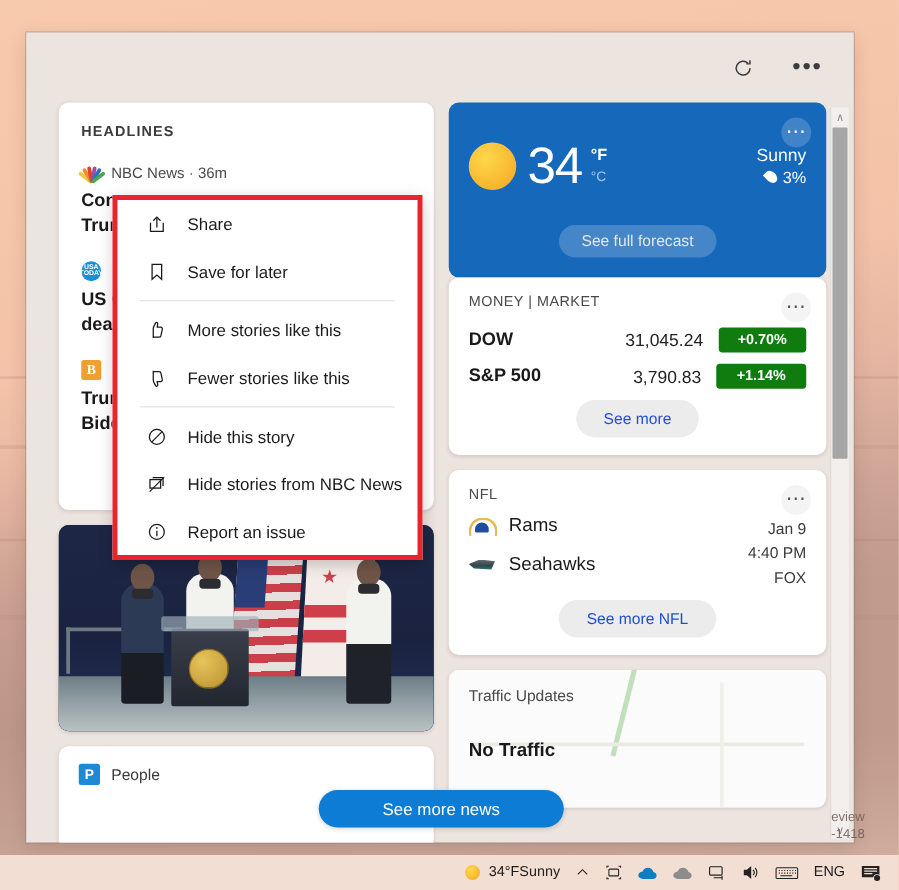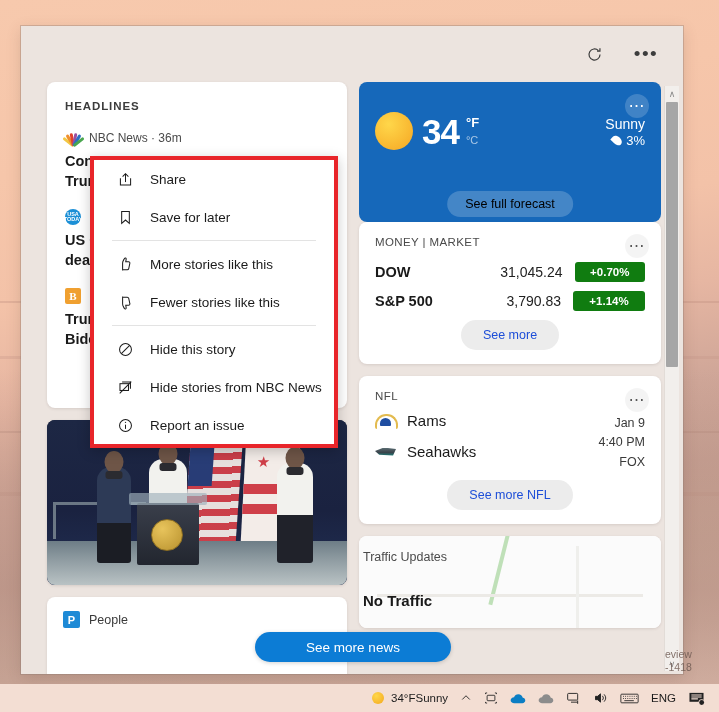--- a/index.html
+++ b/index.html
@@ -125,30 +125,30 @@
   .people-lbl{font-size:12.5px;color:#3a3a3a;}
 
   
   .weather{background:#1668ba;border-radius:8px;height:140px;padding:14px 16px;
     box-sizing:border-box;position:relative;color:#fff;}
   .weather .card-dots{background:rgba(255,255,255,.18);}
   .weather .card-dots span{color:#fff;}
   .wx-main{display:flex;align-items:center;margin-top:16px;}
   .sun{width:38px;height:38px;border-radius:50%;
     background:radial-gradient(circle at 36% 32%,#ffd74a,#f5a623);margin-right:9px;}
-  .temp{font-size:35px;font-weight:700;line-height:1;letter-spacing:-1px;}
+  .temp{font-size:41px;font-weight:400;line-height:1;letter-spacing:-1px;}
   .units{margin-left:7px;line-height:1.05;}
   .u-f{font-size:13px;font-weight:600;}
   .u-c{font-size:11px;color:rgba(255,255,255,.62);}
   .wx-right{margin-left:auto;text-align:right;}
   .wx-cond{font-size:14px;margin-bottom:4px;}
   .wx-prec{font-size:13px;display:flex;align-items:center;justify-content:flex-end;gap:5px;}
   .drop{width:8px;height:11px;background:#fff;border-radius:0 50% 50% 50%;transform:rotate(-45deg);}
-  .wx-btn{position:absolute;left:50%;transform:translateX(-50%);bottom:5px;
-    background:rgba(255,255,255,.20);color:#000000;border-radius:14px;padding:6px 18px;
+  .wx-btn{position:absolute;left:50%;transform:translateX(-50%);bottom:16px;
+    background:rgba(255,255,255,.20);color:#e5e5e5;border-radius:14px;padding:6px 18px;
     font-size:12.5px;cursor:pointer;}
 
   
   .money{padding:14px 16px 14px 16px;}
   .money-rows{margin-top:14px;}
   .m-row{display:flex;align-items:center;margin-bottom:9px;}
   .m-name{font-size:14.5px;font-weight:700;color:#1a1a1a;width:128px;}
   .m-val{font-size:14px;color:#222;flex:1;text-align:right;padding-right:12px;}
   .m-chg{background:#107c10;color:#fff;font-size:11.5px;font-weight:600;
     border-radius:3px;padding:4px 0;width:72px;text-align:center;}
@@ -168,21 +168,21 @@
   .rams-logo:after{content:"";position:absolute;left:5px;top:5px;width:11px;height:8px;
     background:#1f4ea1;border-radius:6px 6px 1px 1px;}
   .hawk-logo{width:22px;height:16px;position:relative;}
   .hawk-logo:before{content:"";position:absolute;left:0;top:4px;width:21px;height:8px;
     background:linear-gradient(180deg,#5a6c72 0%,#39434a 55%,#1d7e7a 100%);
     clip-path:polygon(0 45%,42% 0,100% 18%,86% 100%,20% 92%);}
   .nfl-meta{text-align:right;font-size:12.5px;color:#3a3a3a;line-height:1.55;
     align-self:center;padding-left:8px;}
 
   
-  .traffic{height:92px;padding:14px 4px;box-sizing:border-box;position:relative;
+  .traffic{height:110px;padding:14px 16px;box-sizing:border-box;position:relative;
     background:#fff;}
   .tr-map{position:absolute;inset:0;background:#fbfbfb;overflow:hidden;}
   .tr-road{position:absolute;background:#d8e8d4;}
   .r1{left:46%;top:-10px;width:4px;height:80px;transform:rotate(14deg);background:#bfe0b8;}
   .r2{left:6%;top:58px;width:88%;height:3px;background:#eceae6;}
   .r3{left:72%;top:10px;width:3px;height:100px;background:#efefec;}
   .tr-lbl{position:relative;font-size:12.5px;color:#4a4a4a;}
   .tr-sub{position:relative;margin-top:28px;font-size:15px;font-weight:700;color:#1a1a1a;}
 
   

